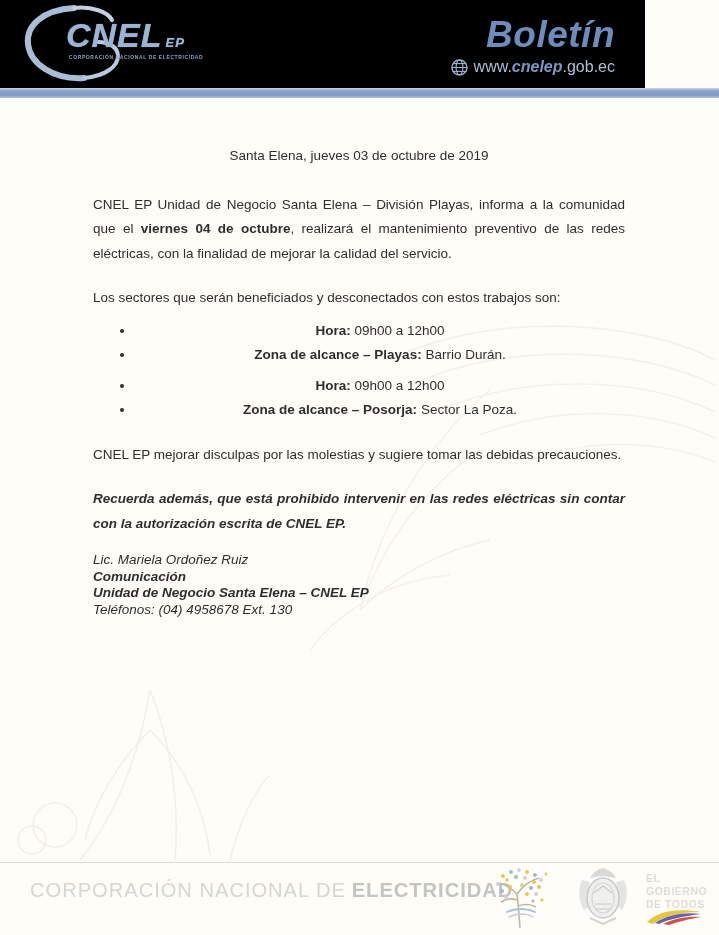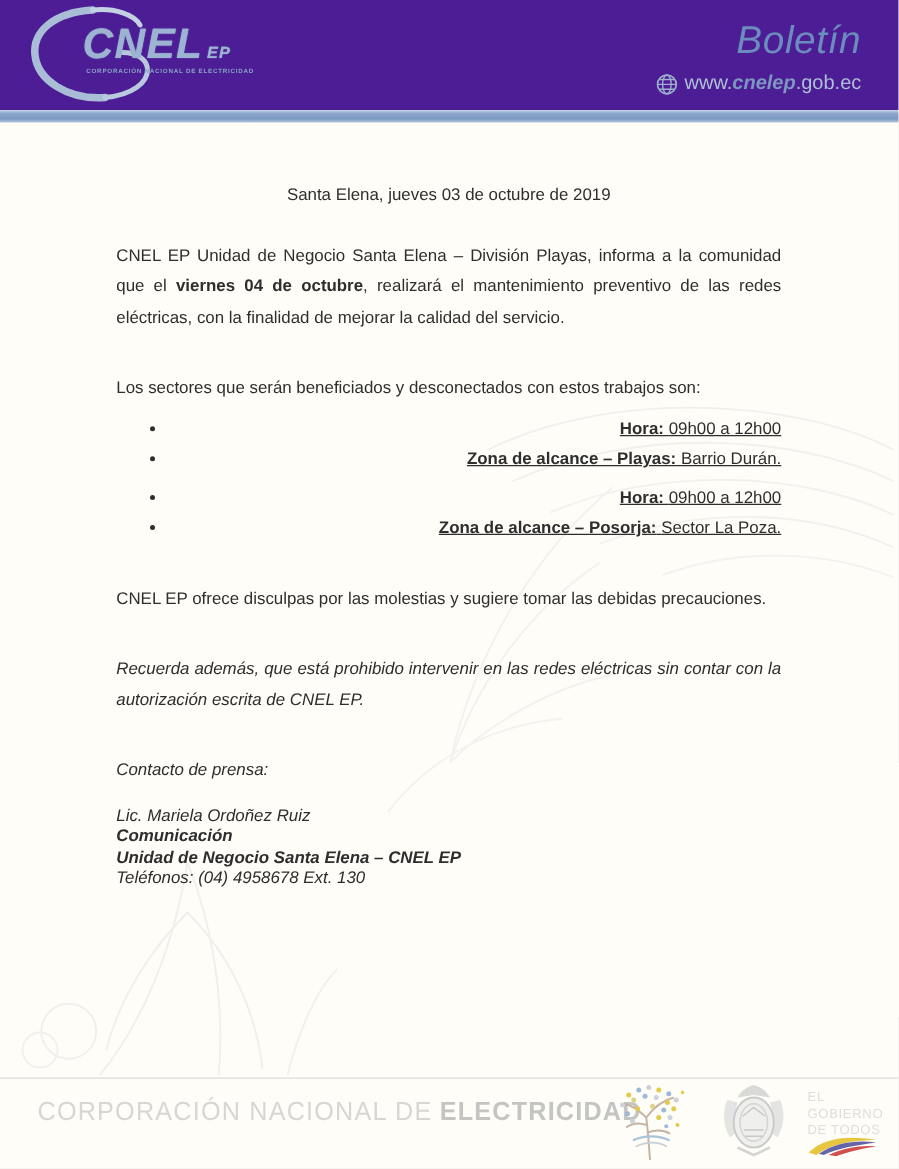--- a/index.html
+++ b/index.html
@@ -8,40 +8,40 @@
     position: relative;
     width: 719px; height: 935px;
     margin: 0 auto;
     background: #fffdf8;
     font-family: "Liberation Sans", sans-serif;
     color: #2e2e2e;
     overflow: hidden;
   }
   
   .header {
-    position: absolute; top: 0; left: 0; width: 719px; height: 88px;
-    background: #4c1d95;
+    position: absolute; top: 0; left: 0; width: 645px; height: 88px;
+    background: #000000;
     padding-left: 36px;
   }
   .logo-wrap { position: absolute; left: 14px; top: 4px; width: 230px; height: 84px; }
   .logo-text {
     position: absolute; left: 52px; top: 12px;
     font-style: italic; font-weight: bold;
     color: #9db3d2; font-size: 34px; letter-spacing: 1px;
     text-shadow: 0 0 1px #8aa3c6;
   }
   .logo-ep { font-size: 13px; margin-left: 3px; vertical-align: baseline; }
   .logo-tagline {
     position: absolute; left: 55px; top: 50px;
     font-size: 5px; letter-spacing: 0.6px;
     color: #8aa3c6; font-weight: bold; font-style: normal;
   }
   .boletin {
     position: absolute; right: 30px; top: 14px;
-    font-size: 31px; font-weight: normal; font-style: italic;
+    font-size: 37px; font-weight: bold; font-style: italic;
     color: #6b8cbc; letter-spacing: 0.5px; text-align: center;
   }
   .website {
     position: absolute; right: 30px; top: 58px;
     font-size: 16px; color: #aebfd6;
     display: flex; align-items: center; gap: 6px;
   }
   .website .brand { font-weight: bold; font-style: italic; color: #7d97c0; }
   .blue-bar {
     position: absolute; top: 88px; left: 0; width: 719px; height: 10px;
@@ -51,47 +51,47 @@
   .content {
     position: absolute; top: 98px; left: 93px; width: 532px;
     font-size: 13.5px; line-height: 24.5px;
   }
   .dateline { margin-top: 46px; text-align: center; }
   .doc-title {
     margin-top: 44px; text-align: center;
     font-size: 20px; font-weight: bold; letter-spacing: 0.4px;
     line-height: 24px; color: #1f1f1f;
   }
-  .para { margin-top: 32px; text-align: justify; }
+  .para { margin-top: 20px; text-align: justify; }
   .para.first { margin-top: 24px; }
   ul.bullets { margin-top: 8px; padding-left: 42px; list-style: disc; }
   ul.bullets.second { margin-top: 6px; }
-  ul.bullets li { text-align: right; text-decoration: underline; }
-  .warning { font-weight: normal; font-style: italic; }
+  ul.bullets li { text-align: center; }
+  .warning { font-weight: bold; font-style: italic; }
   .slogan { font-weight: bold; text-align: left; }
   .contact { font-style: italic; text-align: left; }
   .signature { margin-top: 16px; line-height: 16.5px; font-style: italic; }
   .signature .bold { font-weight: bold; }
   
   .wm { position: absolute; pointer-events: none; }
   
   .footer-line { position: absolute; top: 862px; left: 0; width: 719px; height: 1px; background: #dcdcda; }
   .footer-org {
     position: absolute; left: 30px; top: 878px;
     font-size: 21px; color: #d6d6d4; letter-spacing: 1px;
     transform: scaleX(0.96); transform-origin: left;
     white-space: nowrap;
   }
   .footer-org .org-bold { font-weight: bold; color: #c4c4c2; margin-left: 6px; }
   .tree-logo { position: absolute; left: 489px; top: 866px; }
   .coat-logo { position: absolute; left: 570px; top: 866px; }
   .gov-text {
     position: absolute; left: 646px; top: 872px; width: 62px;
     font-size: 10.5px; line-height: 13px; color: #dddddb;
-    letter-spacing: 0.5px; text-transform: uppercase;
+    letter-spacing: 0.5px; text-transform: uppercase; font-weight: bold;
   }
   .gov-swoosh { position: absolute; left: 645px; top: 906px; }
 </style>
 </head>
 <body>
 
 <div class="page">
 
   <div class="header">
     <div class="logo-wrap">
@@ -148,26 +148,25 @@
 
     <ul class="bullets">
       <li><b>Hora:</b> <span>09h00 a 12h00</span></li>
       <li><b>Zona de alcance – Playas:</b> <span>Barrio Durán.</span></li>
     </ul>
     <ul class="bullets second">
       <li><b>Hora:</b> <span>09h00 a 12h00</span></li>
       <li><b>Zona de alcance – Posorja:</b> <span>Sector La Poza.</span></li>
     </ul>
 
-    <p class="para">CNEL EP ofrece disculpas por las molestias y sugiere tomar las debidas precauciones.</p>
+    <p class="para">CNEL EP mejorar disculpas por las molestias y sugiere tomar las debidas precauciones.</p>
 
     <p class="para warning">Recuerda además, que está prohibido intervenir en las redes eléctricas sin contar con la autorización escrita de CNEL EP.</p>
 
 
-    <p class="para contact">Contacto de prensa:</p>
 
     <div class="signature">
       <div>Lic. Mariela Ordoñez Ruiz</div>
       <div class="bold">Comunicación</div>
       <div class="bold">Unidad de Negocio Santa Elena – CNEL EP</div>
       <div>Teléfonos: (04) 4958678 Ext. 130</div>
     </div>
   </div>
 
   <div class="footer-line"></div>

